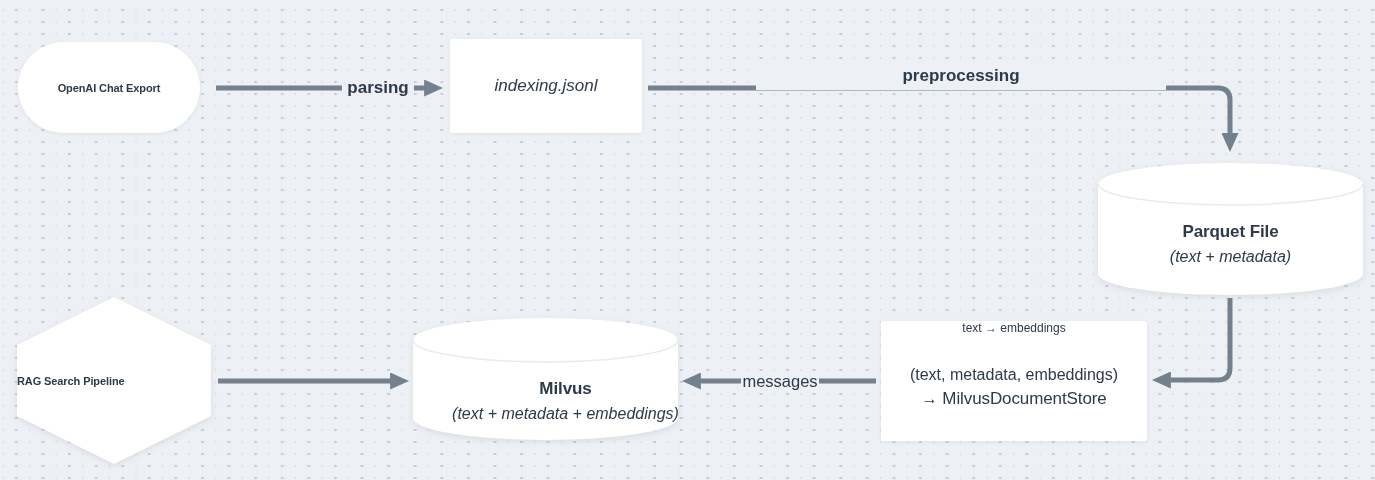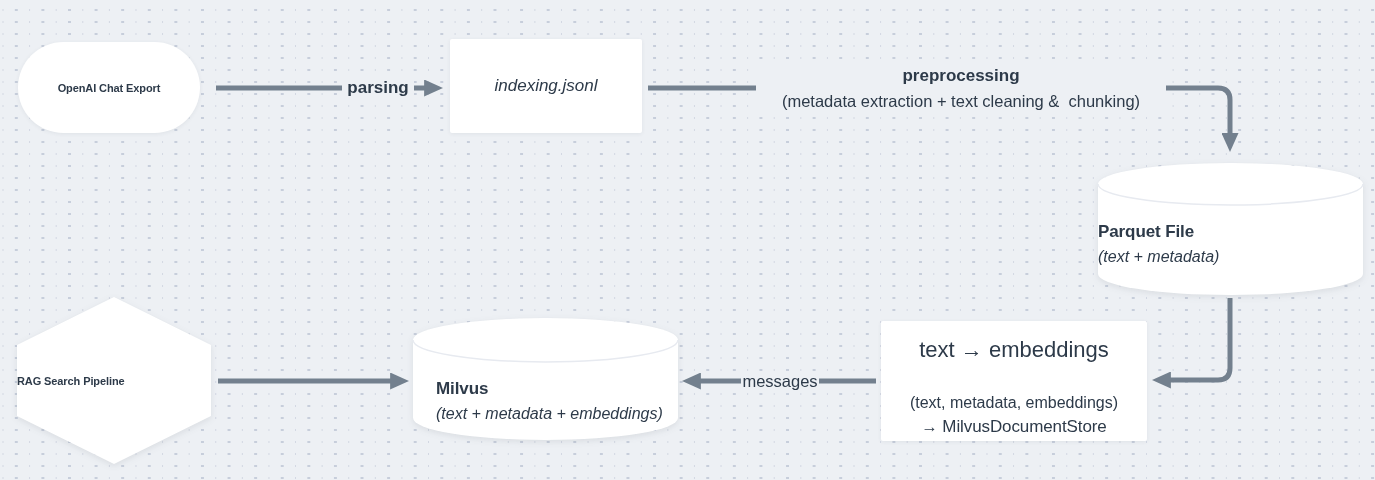--- a/index.html
+++ b/index.html
@@ -76,25 +76,26 @@
     border-radius: 2px;
     flex-direction: column;
     justify-content: flex-start;
     align-items: center;
   }
   .node-title { font-weight: 700; font-size: 11px; letter-spacing: -0.1px; }
   .node-italic { font-style: italic; font-size: 17px; }
 
   .cyl-label {
     position: absolute;
+    text-align: center;
   }
   .cyl-label .title { font-weight: 700; font-size: 17px; letter-spacing: -0.1px; }
   .cyl-label .subtitle { font-style: italic; font-size: 16px; margin-top: 6px; }
   .parquet-label { left: 1098px; top: 222px; width: 265px; }
-  .milvus-label  { left: 436px;  top: 379px; width: 305px; }
+  .milvus-label  { left: 413px;  top: 379px; width: 305px; }
 
   .edge-label {
     position: absolute;
     background: #edf0f4;
     text-align: center;
     font-size: 17px;
     line-height: 20px;
   }
   .lbl-parsing {
     left: 294px; top: 78px;
@@ -109,21 +110,21 @@
     font-weight: 400;
   }
   .lbl-preprocessing {
     left: 756px; top: 64px;
     width: 410px;
     padding: 2px 0 4px 0;
   }
   .lbl-preprocessing .main { font-weight: 700; font-size: 17px; }
   .lbl-preprocessing .sub  { font-weight: 400; font-size: 16.5px; margin-top: 5px; white-space: pre; }
 
-  .embed-line1 { font-size: 22px; margin-top: 16px; text-align: right; }
+  .embed-line1 { font-size: 12px; margin-top: 0; text-align: right; }
   .embed-line2 { font-size: 16px; margin-top: 31px; }
   .embed-line3 { font-size: 16.5px; margin-top: 5px; }
   .embed-line3 .prefix { font-weight: 400; white-space: pre; }
   .embed-line3 .store  { font-weight: 400; font-size: 17px; letter-spacing: -0.1px; }
 </style>
 </head>
 <body>
 
 <div class="canvas">
 
@@ -160,21 +161,20 @@
   </div>
 
   <div class="edge-label lbl-parsing">parsing</div>
 
   <div class="node rect-messages">
     <span class="node-italic">indexing.jsonl</span>
   </div>
 
   <div class="edge-label lbl-preprocessing">
     <div class="main">preprocessing</div>
-    <div class="sub">(metadata extraction + text cleaning &amp;  chunking)</div>
   </div>
 
   <div class="cyl-label parquet-label">
     <div class="title">Parquet File</div>
     <div class="subtitle">(text + metadata)</div>
   </div>
 
   <div class="node rect-embed">
     <div class="embed-line1">text → embeddings</div>
     <div class="embed-line2">(text, metadata, embeddings)</div>

